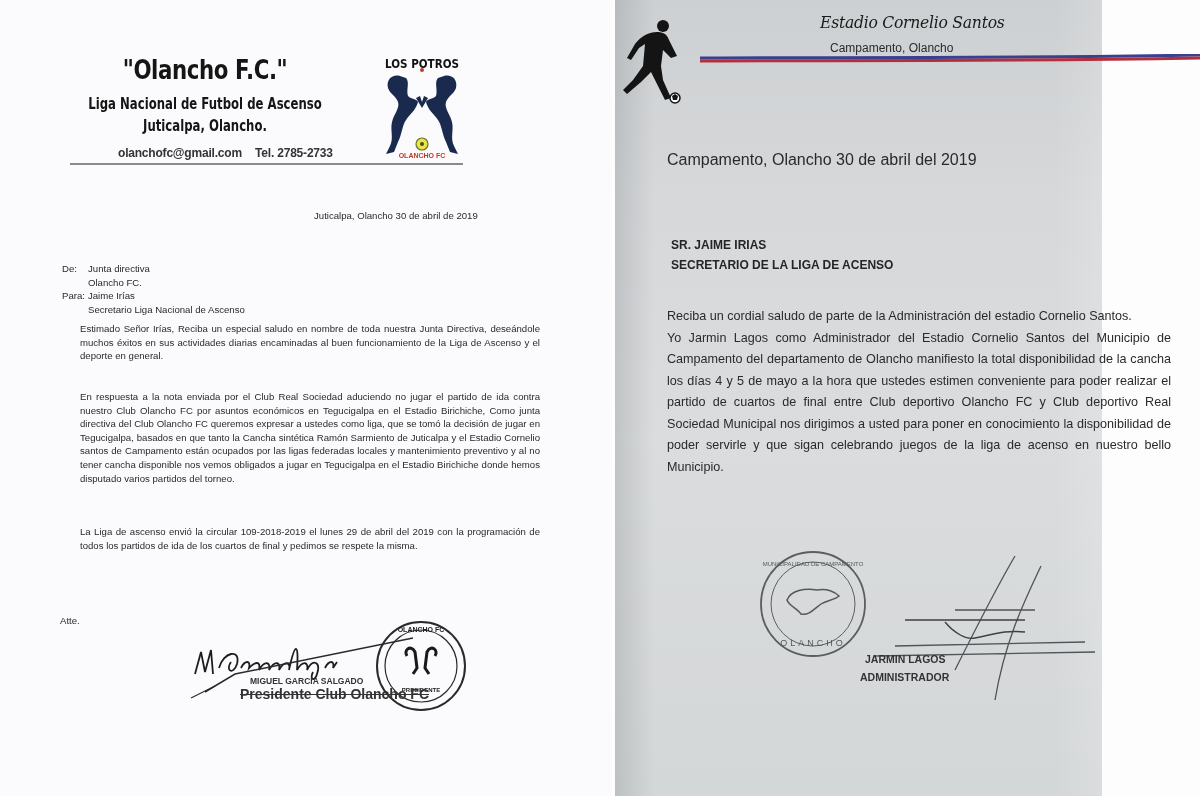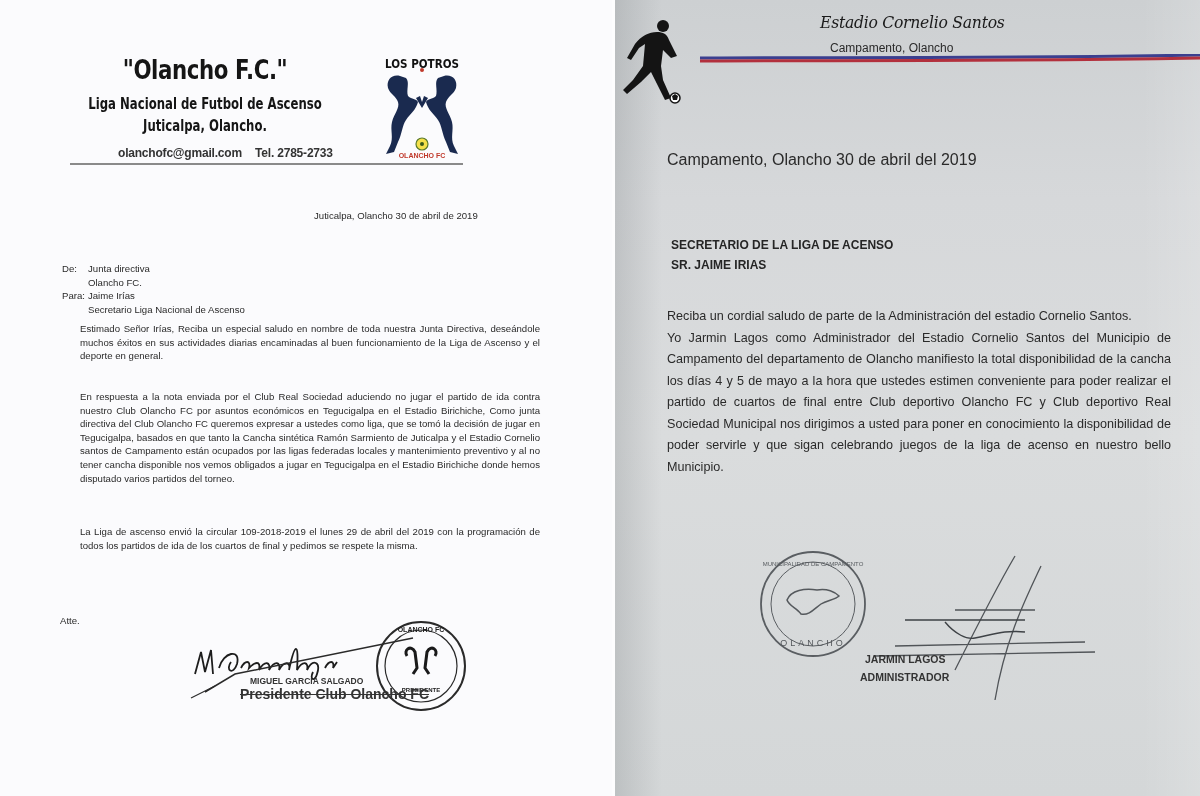--- a/index.html
+++ b/index.html
@@ -27,21 +27,21 @@
   .l-para { left: 60px; width: 460px; text-align: justify; margin-left: 20px; }
   .l-p1 { top: 322px; }
   .l-p2 { top: 390px; }
   .l-p3 { top: 525px; }
   .l-atte { left: 60px; top: 614px; }
   .l-sig-name { left: 250px; top: 675px; font-size: 8.5px; font-weight: bold; color: #333; }
   .l-sig-role { left: 240px; top: 688px; font-size: 14px; font-weight: bold; color: #333; text-decoration: line-through; }
   .l-sig-svg { position: absolute; left: 185px; top: 612px; }
 
   
-  .right-page { position: absolute; left: 615px; top: 0; width: 585px; height: 796px;
+  .right-page { position: absolute; left: 615px; top: 0; width: 487px; height: 796px;
     background: linear-gradient(180deg, #cdd0d2 0%, #d6d8da 25%, #dadcdd 55%, #d4d7d8 100%); }
   .right-page::before { content: ""; position: absolute; inset: 0;
     background: linear-gradient(90deg, rgba(120,125,128,0.25) 0%, rgba(0,0,0,0) 8%, rgba(0,0,0,0) 90%, rgba(255,255,255,0.15) 100%); }
   .r-title { position: absolute; left: 205px; top: 12px; font-family: "DejaVu Serif", serif; font-style: italic; font-size: 17px; color: #1b1b1b; letter-spacing: -0.3px; transform: scaleX(0.92); transform-origin: left; }
   .r-subtitle { position: absolute; left: 215px; top: 41px; font-size: 12px; color: #2a2a2a; }
   .r-rule { position: absolute; left: 85px; top: 54px; width: 500px; height: 9px; }
   .r-player { position: absolute; left: 6px; top: 18px; }
   .r-text { position: absolute; color: #2a2a2a; font-size: 12.6px; line-height: 21.5px; }
   .r-date { left: 52px; top: 149px; font-size: 16px; }
   .r-addr { left: 56px; top: 236px; font-weight: bold; font-size: 12px; line-height: 19.5px; color: #252525; }
@@ -128,22 +128,22 @@
   <div class="r-title">Estadio Cornelio Santos</div>
   <div class="r-subtitle">Campamento, Olancho</div>
   <svg class="r-rule" width="500" height="9" viewBox="0 0 500 9" preserveAspectRatio="none">
     <path d="M0 4 C120 3 260 5 500 1" stroke="#3b3f8f" stroke-width="3" fill="none"></path>
     <path d="M0 7 C120 6 260 8 500 4" stroke="#b2303d" stroke-width="3" fill="none"></path>
   </svg>
 
   <div class="r-text r-date">Campamento, Olancho 30 de abril del 2019</div>
 
   <div class="r-text r-addr">
+    <div>SR. JAIME IRIAS</div>
     <div>SECRETARIO DE LA LIGA DE ACENSO</div>
-    <div>SR. JAIME IRIAS</div>
   </div>
 
   <div class="r-text r-body">
     <p>Reciba un cordial saludo de parte de la Administración del estadio Cornelio Santos.</p>
     <p>Yo Jarmin Lagos como Administrador del Estadio Cornelio Santos del Municipio de Campamento del departamento de Olancho manifiesto la total disponibilidad de la cancha los días 4 y 5 de mayo a la hora que ustedes estimen conveniente para poder realizar el partido de cuartos de final entre Club deportivo Olancho FC y Club deportivo Real Sociedad Municipal nos dirigimos a usted para poner en conocimiento la disponibilidad de poder servirle y que sigan celebrando juegos de la liga de acenso en nuestro bello Municipio.</p>
   </div>
 
   <svg class="r-stamp" width="112" height="112" viewBox="0 0 112 112">
     <circle cx="56" cy="56" r="52" fill="none" stroke="#5a5e62" stroke-width="1.8"></circle>
     <circle cx="56" cy="56" r="42" fill="none" stroke="#5a5e62" stroke-width="1"></circle>

